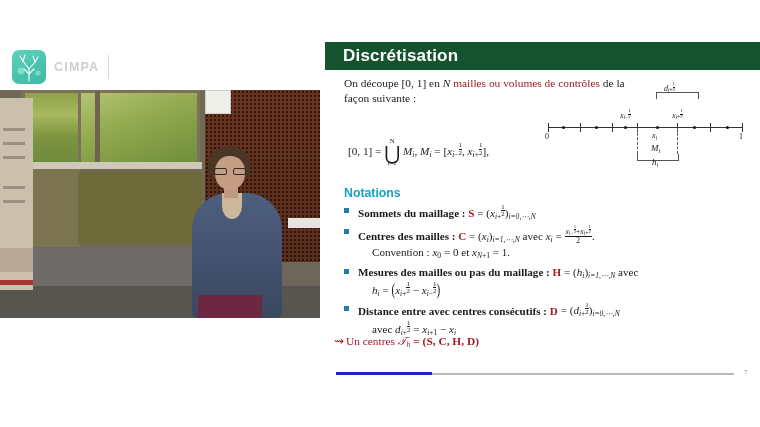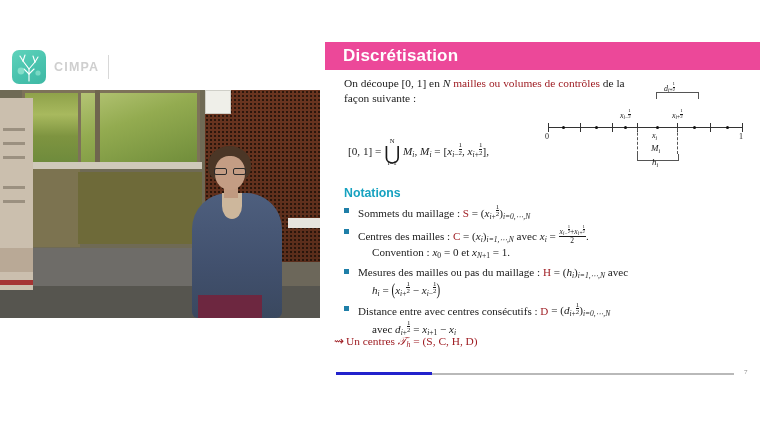--- a/index.html
+++ b/index.html
@@ -67,21 +67,21 @@
     border-radius:36px 36px 6px 6px;}
   .p-vneck{position:absolute;left:222px;top:103px;width:20px;height:26px;background:#cdb79c;
     border-radius:0 0 60% 60%;transform:rotate(0deg);}
   .p-pant{position:absolute;left:198px;top:205px;width:64px;height:23px;background:#6d2740;}
   .v-table{position:absolute;right:0;top:128px;width:32px;height:10px;background:#e6e4de;}
 
   .caption{position:absolute;left:12px;top:326px;font-size:9.3px;color:#1c1c1c;}
 
   
   .slide{position:absolute;left:320px;top:0;width:440px;height:427px;background:#fff;}
-  .title-bar{position:absolute;left:5px;top:42px;width:435px;height:28px;background:#ec4899;}
+  .title-bar{position:absolute;left:5px;top:42px;width:435px;height:28px;background:#14532d;}
   .title-bar span{position:absolute;left:18px;top:4px;font-size:17px;color:#fff;font-weight:600;letter-spacing:.2px;}
 
   .body{position:absolute;left:0px;top:76px;width:440px;
     font-family:"Liberation Serif", serif;color:#1a1a1a;}
 
   .para{position:absolute;left:24px;top:0px;width:300px;font-size:11.4px;line-height:1.32;}
   .kw{color:#9e1c22;font-weight:normal;}
 
   .eqmain{position:absolute;left:28px;top:48px;font-size:11.2px;margin-top:14px;}
 
@@ -94,21 +94,21 @@
   .dash{position:absolute;width:0;border-left:1px dashed #555;}
   .brk{position:absolute;border:1px solid #555;border-bottom:none;height:6px;}
   .brkd{position:absolute;border:1px solid #555;border-top:none;height:6px;}
 
   .notations{position:absolute;left:24px;top:110px;font-size:12.3px;color:#17a2c0;
     font-family:"Liberation Sans",sans-serif;font-weight:600;}
 
   .items{position:absolute;left:24px;top:128px;width:400px;}
   .item{position:relative;padding-left:14px;margin-bottom:3px;font-size:11.1px;line-height:1.34;}
   .item:before{content:"";position:absolute;left:0;top:4px;width:5px;height:5px;background:#1f7fa8;}
-  .bold{font-weight:normal;text-align:right;}
+  .bold{font-weight:bold;text-align:right;}
   .sub{padding-left:14px;display:block;}
 
   .lastline{position:absolute;left:14px;top:258px;font-size:11.4px;color:#9e1c22;}
   .arrowg{font-size:12px;letter-spacing:-1px;}
 
   
   .mi{font-style:italic;font-family:"Liberation Serif",serif;}
   .frac{display:inline-block;vertical-align:-0.42em;text-align:center;font-size:.68em;line-height:1.06;}
   .frac .num{display:block;border-bottom:1px solid #1a1a1a;padding:0 1px;}
   .frac .den{display:block;padding:0 1px;}

